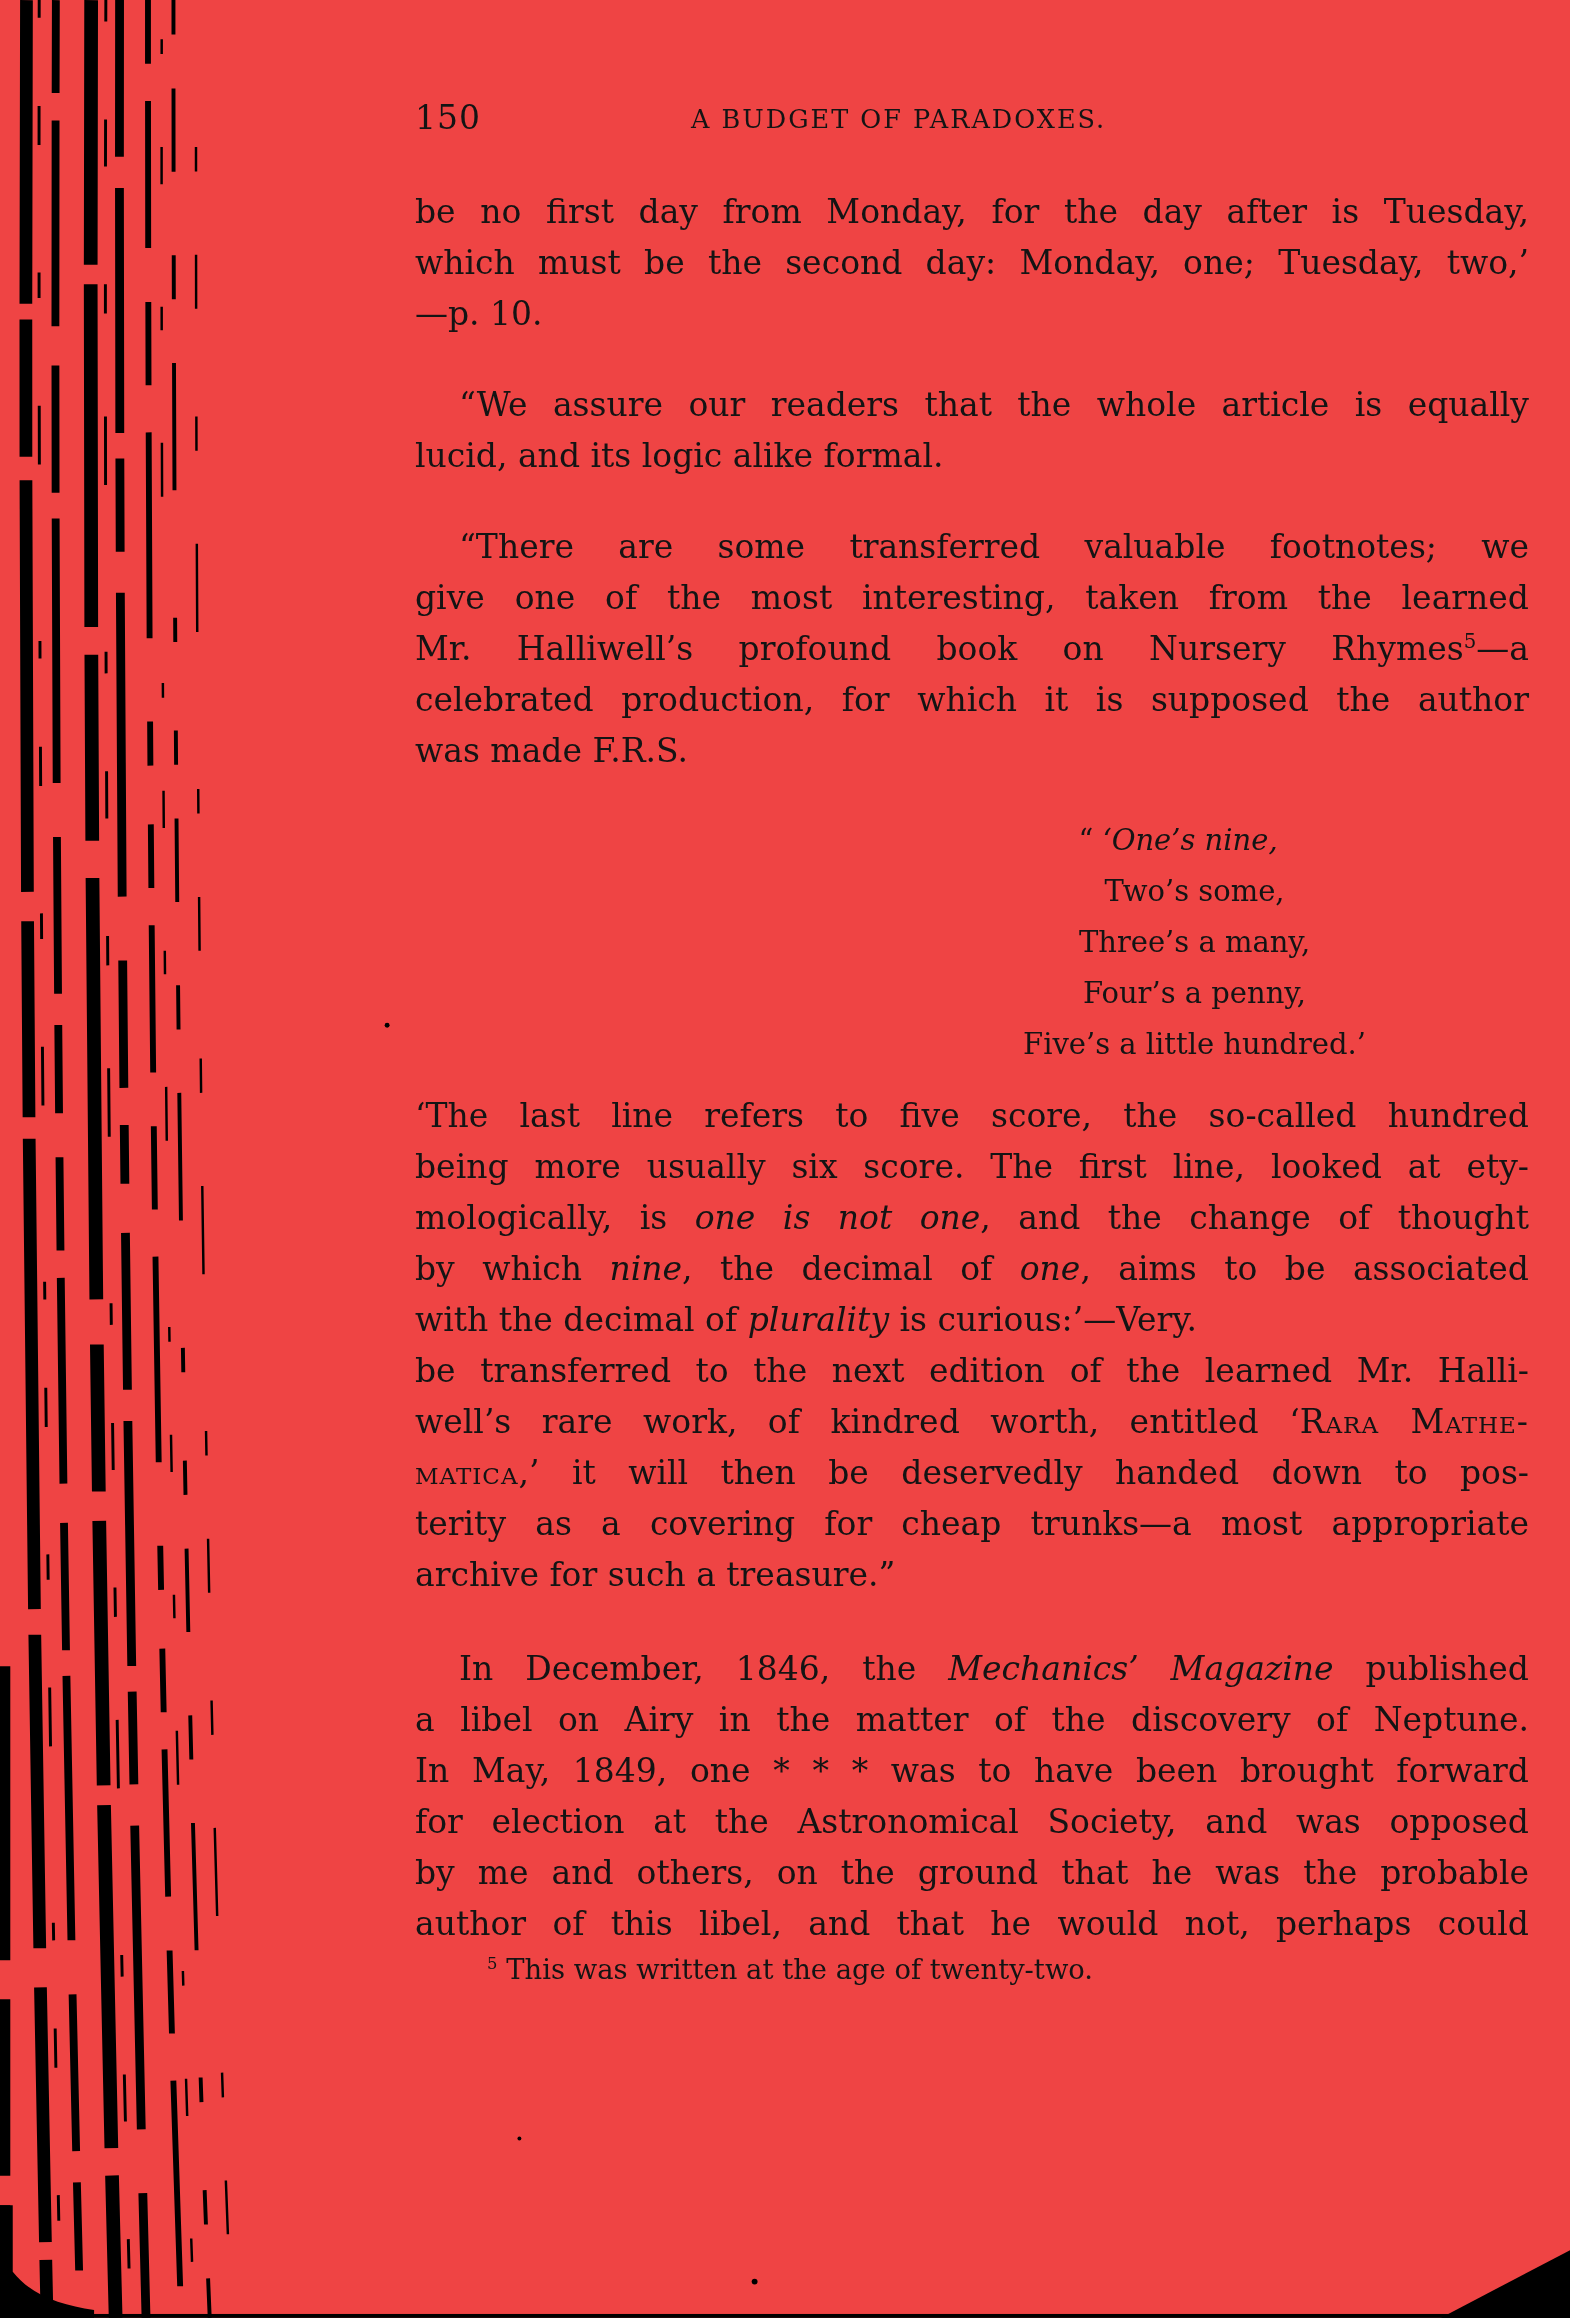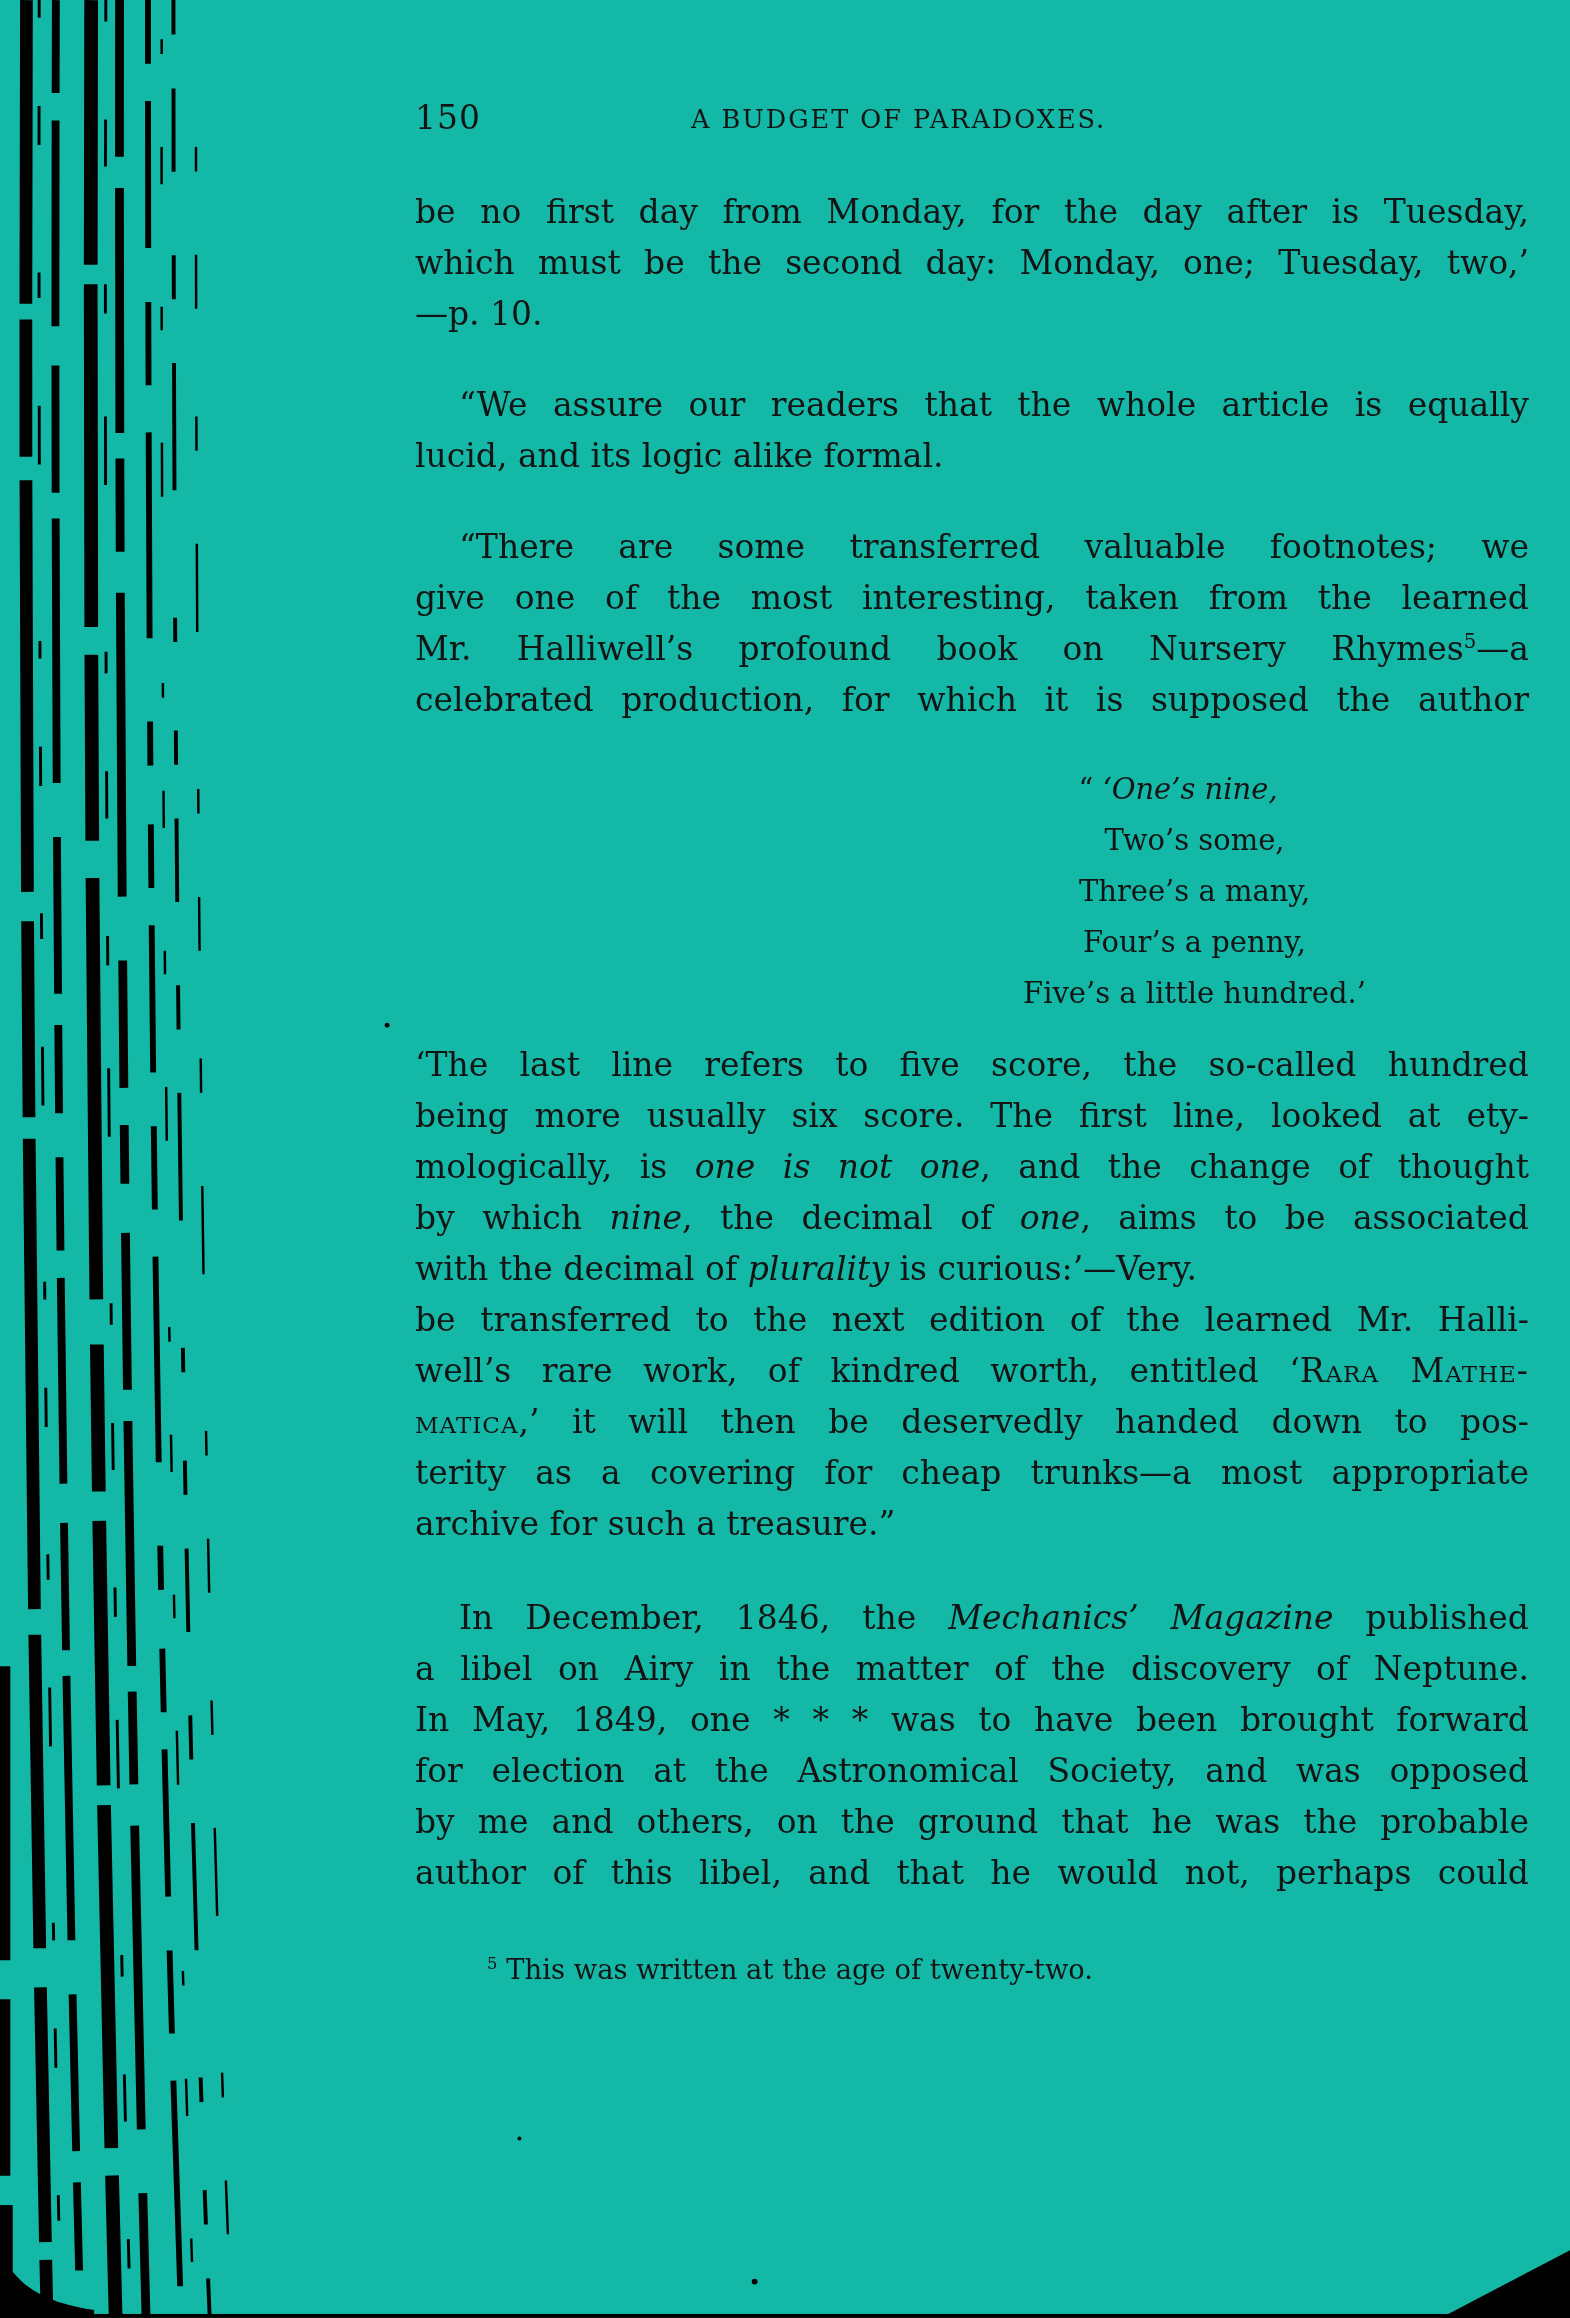--- a/index.html
+++ b/index.html
@@ -2,21 +2,21 @@
 <html><head>
 <meta charset="utf-8">
 <style>
   html,body{margin:0;padding:0;}
   body{
     width:1570px;height:2318px;position:relative;
     background:#ffffff;color:#141414;
     font-family:"DejaVu Serif", serif;
     overflow:hidden;
   }
-  .page{position:absolute;inset:0;background:#14b8a6;overflow:hidden;text-decoration:underline;}
+  .page{position:absolute;inset:0;background:#ef4444;overflow:hidden;text-decoration:underline;}
   .scan-art{position:absolute;left:0;top:0;pointer-events:none;}
 
   .header{position:absolute;left:415px;top:98px;width:1114px;height:45px;}
   .pagenum{position:absolute;left:0;top:0;font-size:33px;letter-spacing:1px;}
   .runtitle{position:absolute;left:276px;top:5.9px;font-size:25.5px;letter-spacing:2px;}
 
   .body-col{position:absolute;left:415px;top:186px;width:1114px;font-size:33px;line-height:51px;}
   .para{margin:0;}
   .line{width:1114px;text-align:left;}
   .line.j{text-align:justify;text-align-last:justify;}
@@ -80,20 +80,21 @@
       </div>
       <div class="para prose para-1">
         <div class="line j ind first"><span>“We assure our readers that the whole article is equally</span></div>
         <div class="line"><span>lucid, and its logic alike formal.</span></div>
       </div>
       <div class="para prose para-2">
         <div class="line j ind first"><span>“There are some transferred valuable footnotes; we</span></div>
         <div class="line j"><span>give one of the most interesting, taken from the learned</span></div>
         <div class="line j"><span>Mr. Halliwell’s profound book on Nursery Rhymes</span><sup>5</sup><span>—a</span></div>
         <div class="line j"><span>celebrated production, for which it is supposed the author</span></div>
+        <div class="line"><span>was made F.R.S.</span></div>
       </div>
       <div class="para verse para-3">
         <div class="line first"><span>“ </span><i>‘One’s nine,</i></div>
         <div class="line"><span>Two’s some,</span></div>
         <div class="line"><span>Three’s a many,</span></div>
         <div class="line"><span>Four’s a penny,</span></div>
         <div class="line"><span>Five’s a little hundred.’</span></div>
       </div>
       <div class="para prose para-4">
         <div class="line j first"><span>‘The last line refers to five score, the so-called hundred</span></div>

